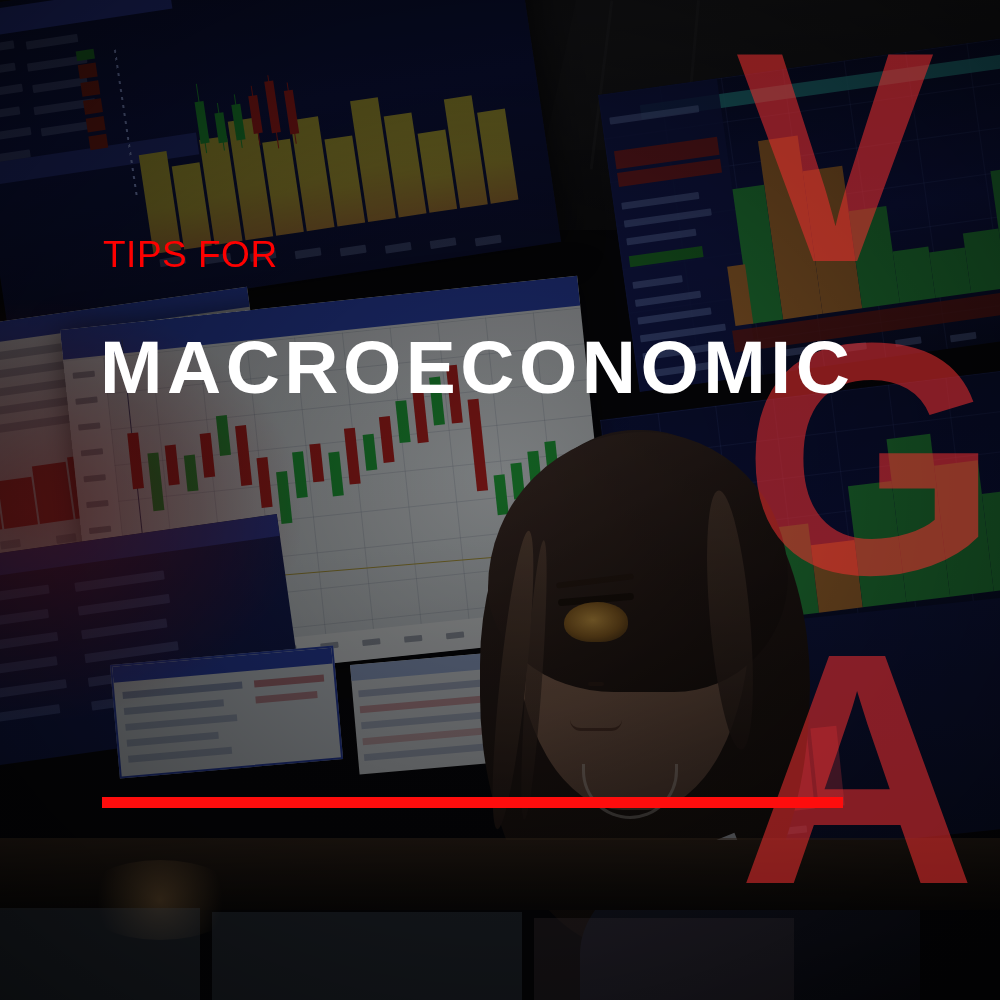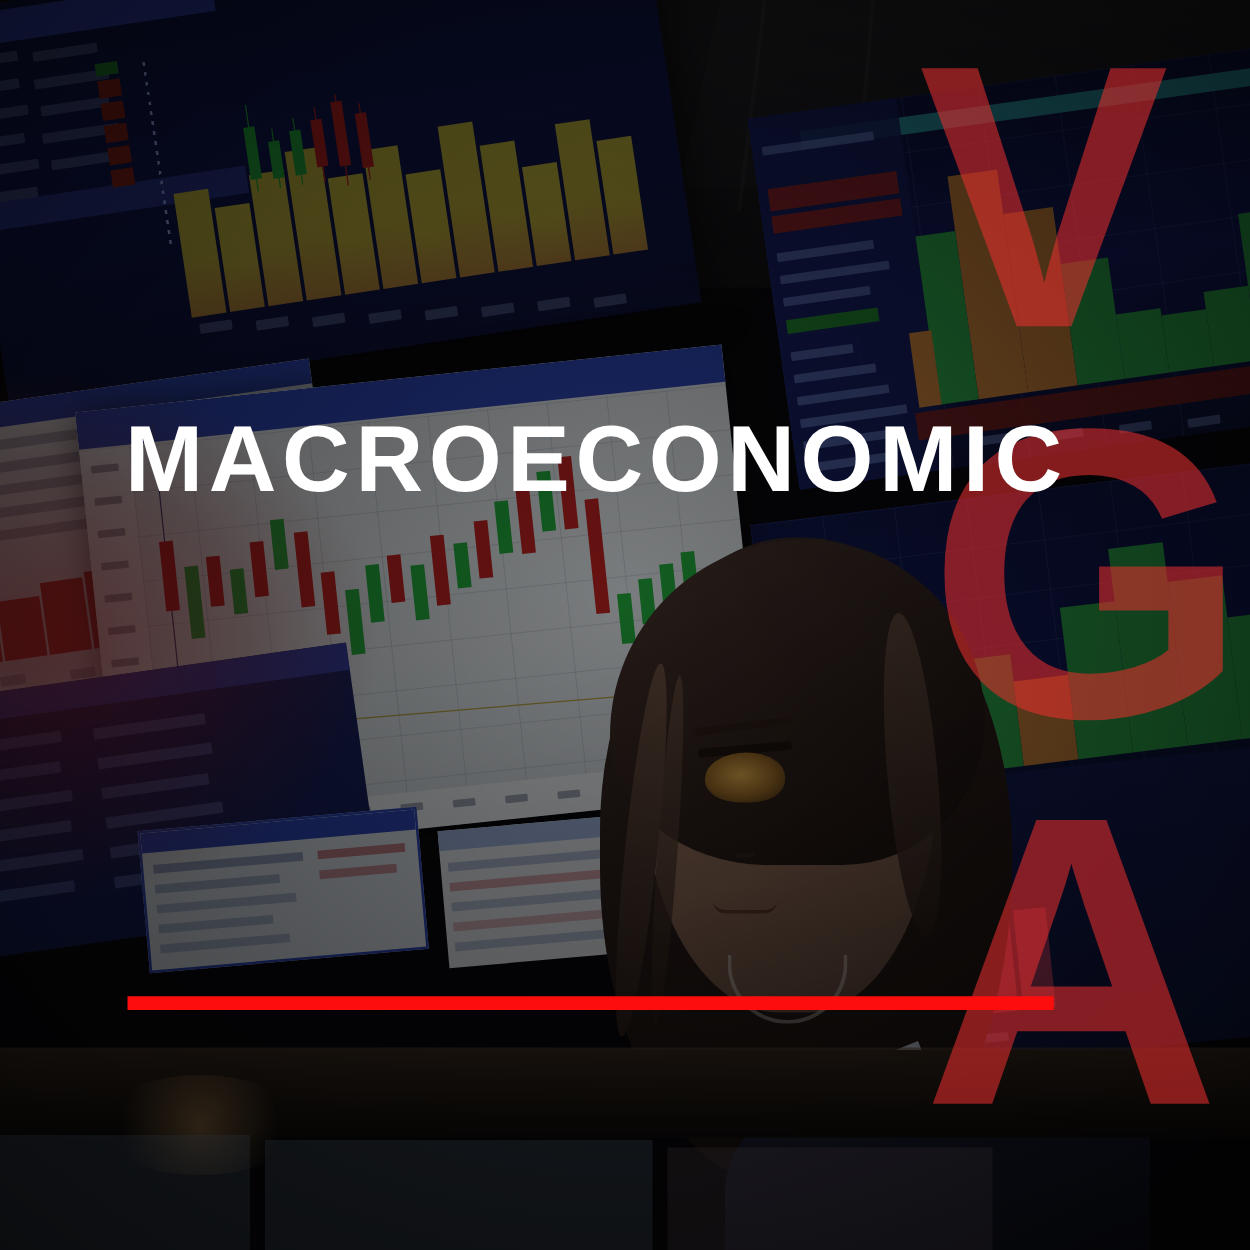--- a/index.html
+++ b/index.html
@@ -443,20 +443,21 @@
   </div>
 
   <div class="redglow"></div>
   <div class="scrim"></div>
   <div class="vignette"></div>
 
   <div class="wm" id="wmV">V</div>
   <div class="wm" id="wmG">G</div>
   <div class="wm" id="wmA">A</div>
 
+  <div class="kicker">TIPS FOR</div>
 
   <div class="title">
     <span class="ln1">MACROECONOMIC</span>
   </div>
 
 
   <div class="rule"></div>
 
 </div>
 

